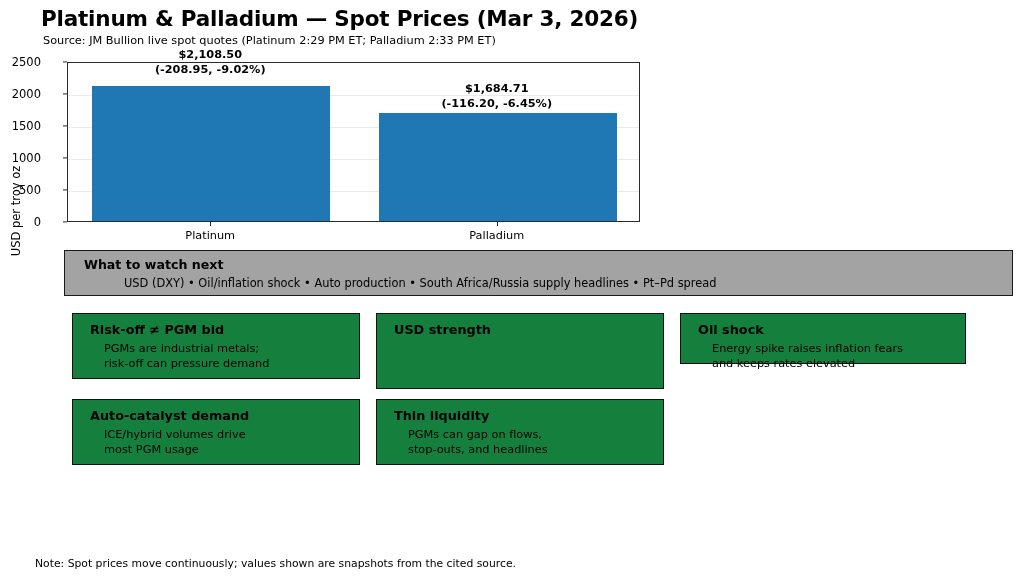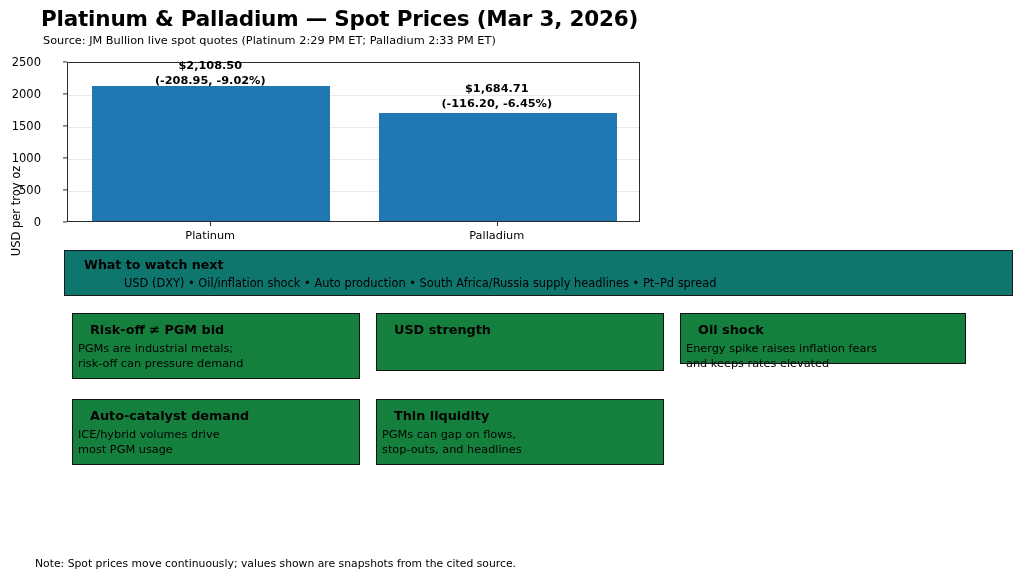--- a/index.html
+++ b/index.html
@@ -149,21 +149,21 @@
 
   
   #watch-banner {
     position: absolute;
     left: 64px;
     top: 250px;
     width: 949px;
     height: 46px;
     border: 1.4px solid #1a1a1a;
     box-sizing: border-box;
-    background: #0f766e;
+    background: #a3a3a3;
   }
   #watch-title {
     position: absolute;
     left: 19px;
     top: 6px;
     font-size: 12.6px;
     font-weight: bold;
     white-space: nowrap;
   }
   #watch-body {
@@ -185,21 +185,21 @@
   .card-title {
     position: absolute;
     left: 17px;
     top: 8px;
     font-size: 12.8px;
     font-weight: bold;
     white-space: nowrap;
   }
   .card-body {
     position: absolute;
-    left: 5px;
+    left: 31px;
     top: 28px;
     font-size: 11.3px;
     line-height: 14.5px;
     white-space: pre-line;
   }
 
   
   #footer-note {
     position: absolute;
     left: 35px;
@@ -247,21 +247,21 @@
       </div>
   </div>
 
   <div id="xaxis-layer">
       <div class="xtick-mark" style="left: 210.25px;"></div>
       <div class="xtick-label" style="left: 210.25px;">Platinum</div>
       <div class="xtick-mark" style="left: 496.75px;"></div>
       <div class="xtick-label" style="left: 496.75px;">Palladium</div>
     </div>
   <div id="annot-layer">
-      <div class="bar-annot" style="left: 210.25px; top: 59px;">
+      <div class="bar-annot" style="left: 210.25px; top: 48px;">
         <div>$2,108.50</div>
         <div>(-208.95, -9.02%)</div>
       </div>
       <div class="bar-annot" style="left: 496.75px; top: 82.1786px;">
         <div>$1,684.71</div>
         <div>(-116.20, -6.45%)</div>
       </div>
     </div>
 </div>
 
@@ -269,21 +269,21 @@
   <div id="watch-title">What to watch next</div>
   <div id="watch-body">USD (DXY) • Oil/inflation shock • Auto production • South Africa/Russia supply headlines • Pt–Pd spread</div>
 </div>
 
 <div id="cards-layer">
     <div class="card" style="left: 72px; top: 313px; width: 288px; height: 66px;">
       <div class="card-title">Risk-off ≠ PGM bid</div>
       <div class="card-body">PGMs are industrial metals;
 risk-off can pressure demand</div>
     </div>
-    <div class="card" style="left: 376px; top: 313px; width: 288px; height: 58px;">
+    <div class="card" style="left: 376px; top: 313px; width: 288px; height: 76px;">
       <div class="card-title">USD strength</div>
     </div>
     <div class="card" style="left: 680px; top: 313px; width: 286px; height: 51px;">
       <div class="card-title">Oil shock</div>
       <div class="card-body">Energy spike raises inflation fears
 and keeps rates elevated</div>
     </div>
     <div class="card" style="left: 72px; top: 399px; width: 288px; height: 66px;">
       <div class="card-title">Auto-catalyst demand</div>
       <div class="card-body">ICE/hybrid volumes drive

